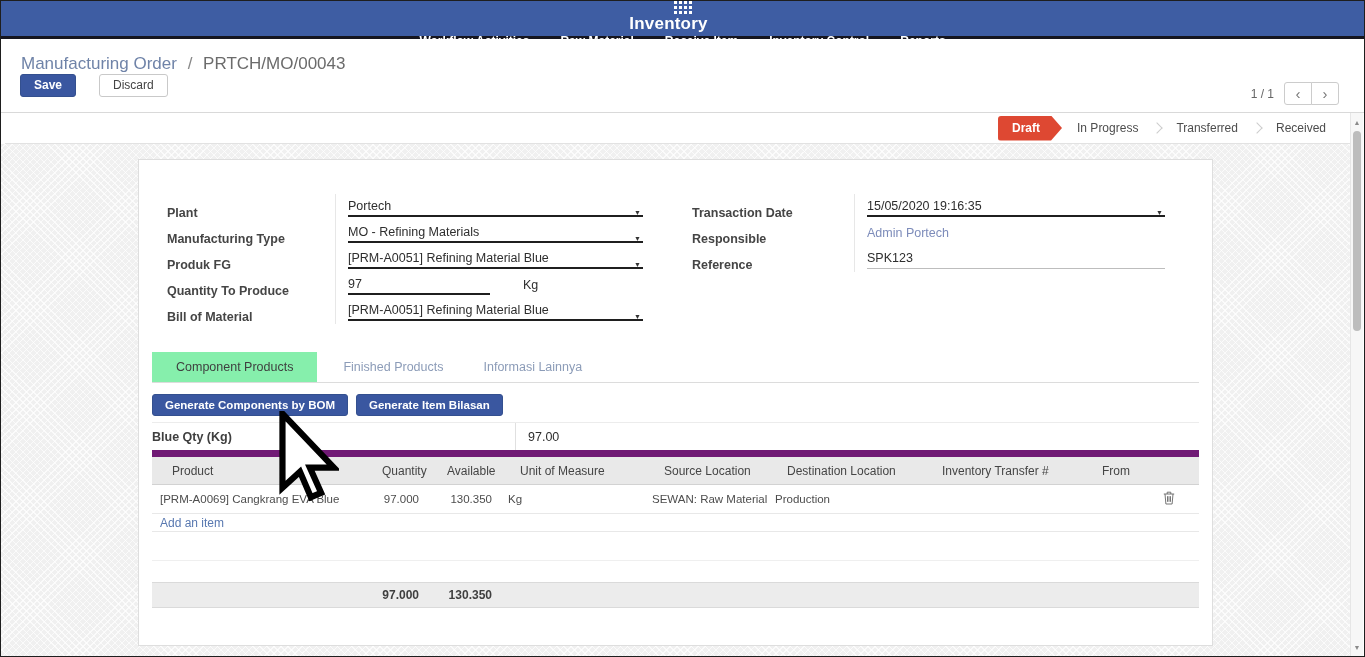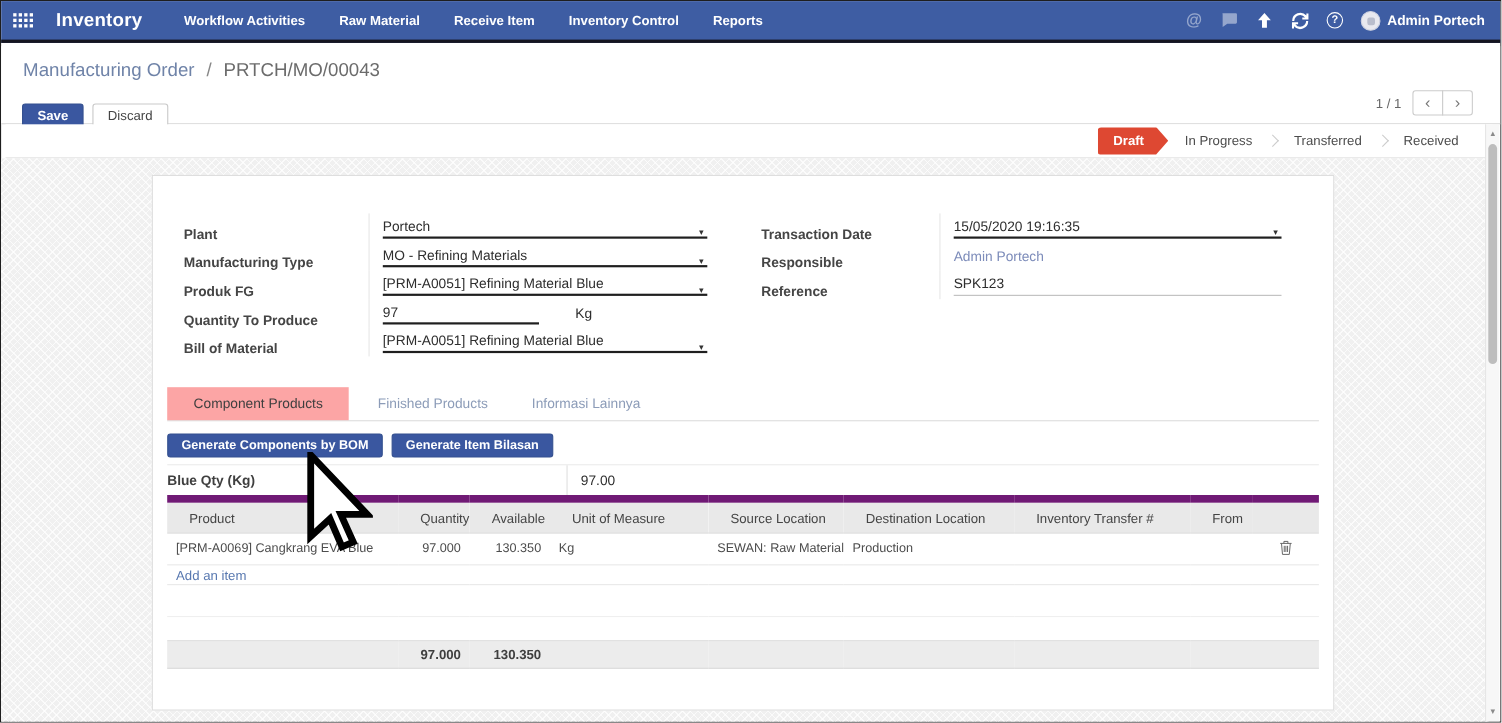--- a/index.html
+++ b/index.html
@@ -2,21 +2,21 @@
 <html><head>
 <meta charset="utf-8">
 <style>
   * { margin:0; padding:0; box-sizing:border-box; }
   html,body { width:1365px; height:657px; }
   body { font-family:"Liberation Sans", sans-serif; font-size:12px; color:#333; background:#fff; }
   .page { position:relative; width:1365px; height:657px; border:1px solid #1e1e1e; overflow:hidden; background:#fff; }
 
   
   .navbar { position:absolute; left:0; top:0; width:100%; height:38px; background:#3E5DA3;
-            border-bottom:3px solid #15151f; display:flex; align-items:center; color:#fff; }
+            border-bottom:3px solid #15151f; display:flex; align-items:center; color:#fff;flex-direction:column; }
   .apps-btn { width:40px; display:flex; justify-content:center; cursor:pointer; }
   .apps-grid { display:grid; grid-template-columns:repeat(4,3px); grid-auto-rows:3px; gap:2px; }
   .apps-grid i { background:#fff; }
   .nav-brand { font-size:17px; font-weight:bold; margin:0 38px 0 10px; letter-spacing:.2px; }
   .nav-menu { display:flex; gap:31px; font-size:12px; font-weight:bold; }
   .nav-menu span { cursor:pointer; white-space:nowrap; }
   .nav-right { margin-left:auto; display:flex; align-items:center; gap:15px; padding-right:14px; }
   .nav-ico { width:17px; height:17px; display:flex; align-items:center; justify-content:center; cursor:pointer; }
   .dim { opacity:.45; }
   .at-glyph { font-size:15px; font-weight:bold; }
@@ -26,21 +26,21 @@
   .avatar { width:18px; height:18px; border-radius:50%; background:#e9e9ef; border:1px solid #cfd3e2; position:relative; }
   .avatar::after { content:""; position:absolute; left:5px; top:5px; width:7px; height:7px; border-radius:2px; background:#b9bdcc; }
   .user-name { font-size:12.5px; font-weight:bold; }
 
   
   .control-panel { position:absolute; left:0; top:41px; width:100%; height:71px; background:#fff; border-bottom:1px solid #d9d9d9; }
   .breadcrumb { position:absolute; left:20px; top:12px; font-size:17px; }
   .bc-parent { color:#6F83A8; cursor:pointer; }
   .bc-sep { color:#888; margin:0 6px; }
   .bc-current { color:#6b6b6b; }
-  .cp-buttons { position:absolute; left:19px; top:52px; display:flex; gap:8px; }
+  .cp-buttons { position:absolute; left:19px; top:32px; display:flex; gap:23px; }
   .btn { font-size:12px; border-radius:3px; padding:3px 13px; cursor:pointer; border:1px solid transparent; line-height:15px; }
   .btn-primary { background:#3A57A0; color:#fff; border-color:#34508f; font-weight:bold; }
   .btn-default { background:#fff; color:#444; border-color:#c9c9c9; }
   .pager { position:absolute; right:25px; top:40px; display:flex; align-items:center; gap:10px; }
   .pager-count { color:#666; font-size:12px; }
   .pager-btns { display:flex; }
   .pager-btn { width:28px; height:23px; background:#fff; border:1px solid #ccc; color:#777; font-size:15px;
                display:flex; align-items:center; justify-content:center; cursor:pointer; line-height:1; }
   .pager-btn.prev { border-radius:3px 0 0 3px; }
   .pager-btn.next { border-radius:0 3px 3px 0; margin-left:-1px; }
@@ -82,21 +82,21 @@
   .caret { position:absolute; right:2px; top:6px; font-size:7px; color:#333; }
   .field-number { width:142px; border-bottom:2px solid #1f1f1f; }
   .suffix { margin-left:33px; font-size:12.5px; color:#2e2e2e; }
   .field-link { color:#7D8CBA; font-size:12.5px; cursor:pointer; }
   .field-light { width:298px; border-bottom:1px solid #bdbdbd; }
 
   
   .tabs-row { position:absolute; left:13px; top:192px; width:1047px; height:31px; border-bottom:1px solid #dcdcdc;
               display:flex; align-items:stretch; }
   .tab { font-size:12.5px; display:flex; align-items:center; padding:0 24px; cursor:pointer; }
-  .tab.active { background:#fca5a5; color:#3f3f3f; }
+  .tab.active { background:#86efac; color:#3f3f3f; }
   .tab.inactive { color:#8C9CB8; padding:0 14px; margin-left:12px; }
 
   
   .gen-buttons { position:absolute; left:13px; top:234px; display:flex; gap:8px; }
   .gen-btn { background:#3A57A0; border:1px solid #34508f; color:#fff; font-size:11.5px; font-weight:bold;
              border-radius:3px; height:22px; padding:0 12px; display:flex; align-items:center; cursor:pointer; }
 
   
   .totalqty-row { position:absolute; left:13px; top:262px; width:1047px; height:28px; border-top:1px solid #ececec;
                   display:flex; align-items:center; }

